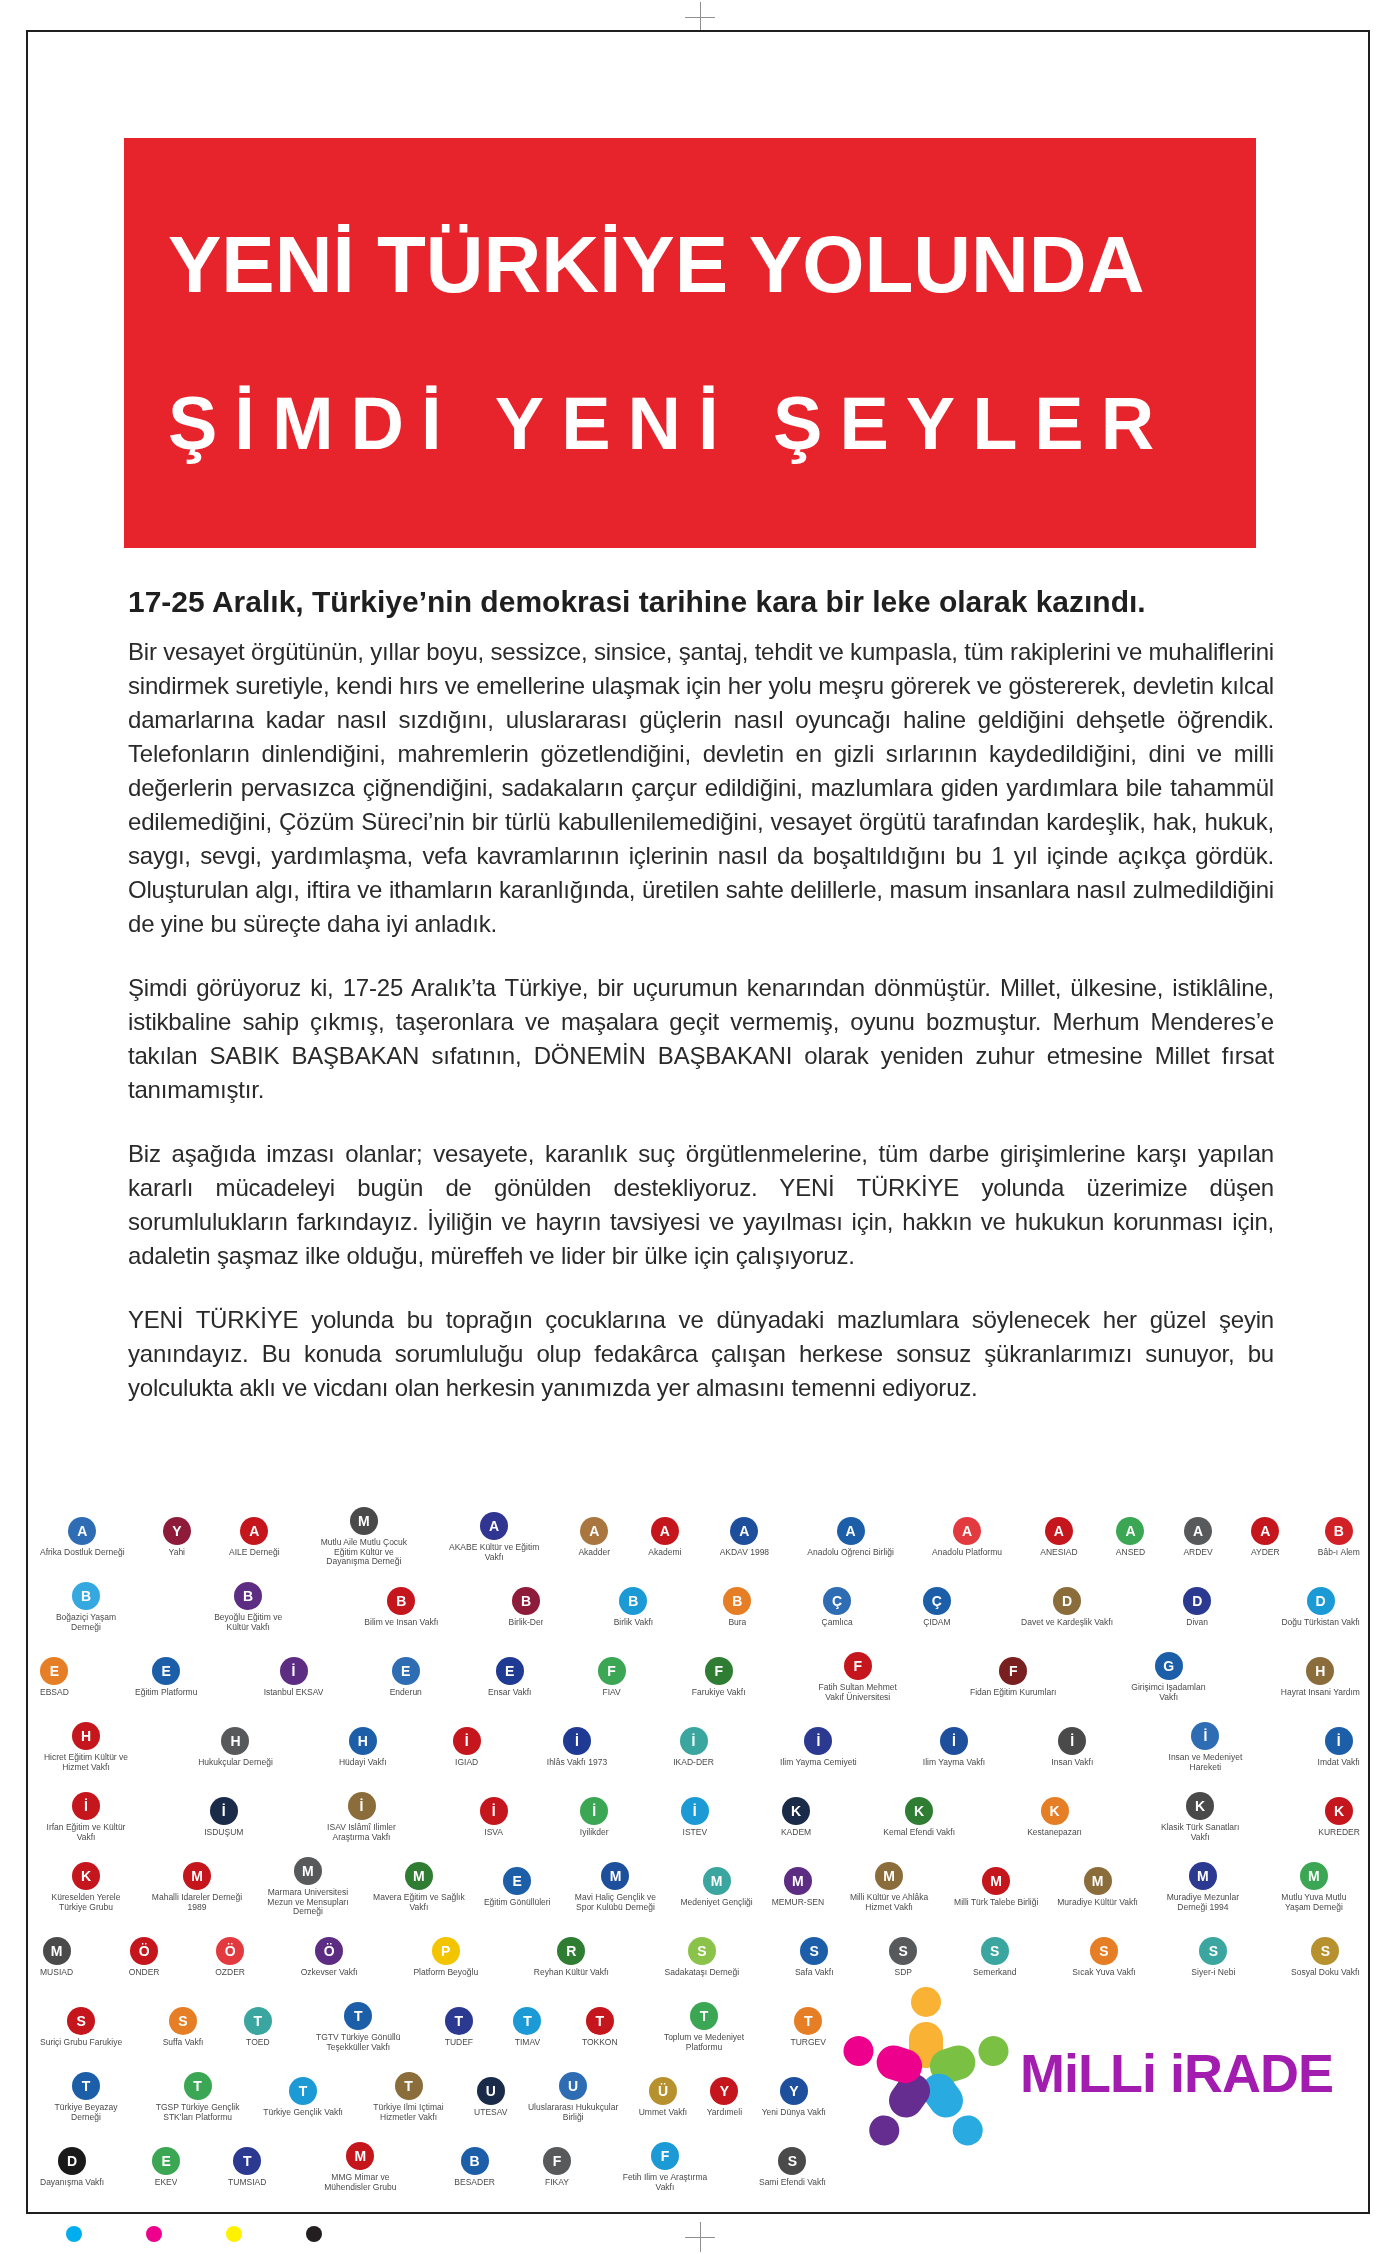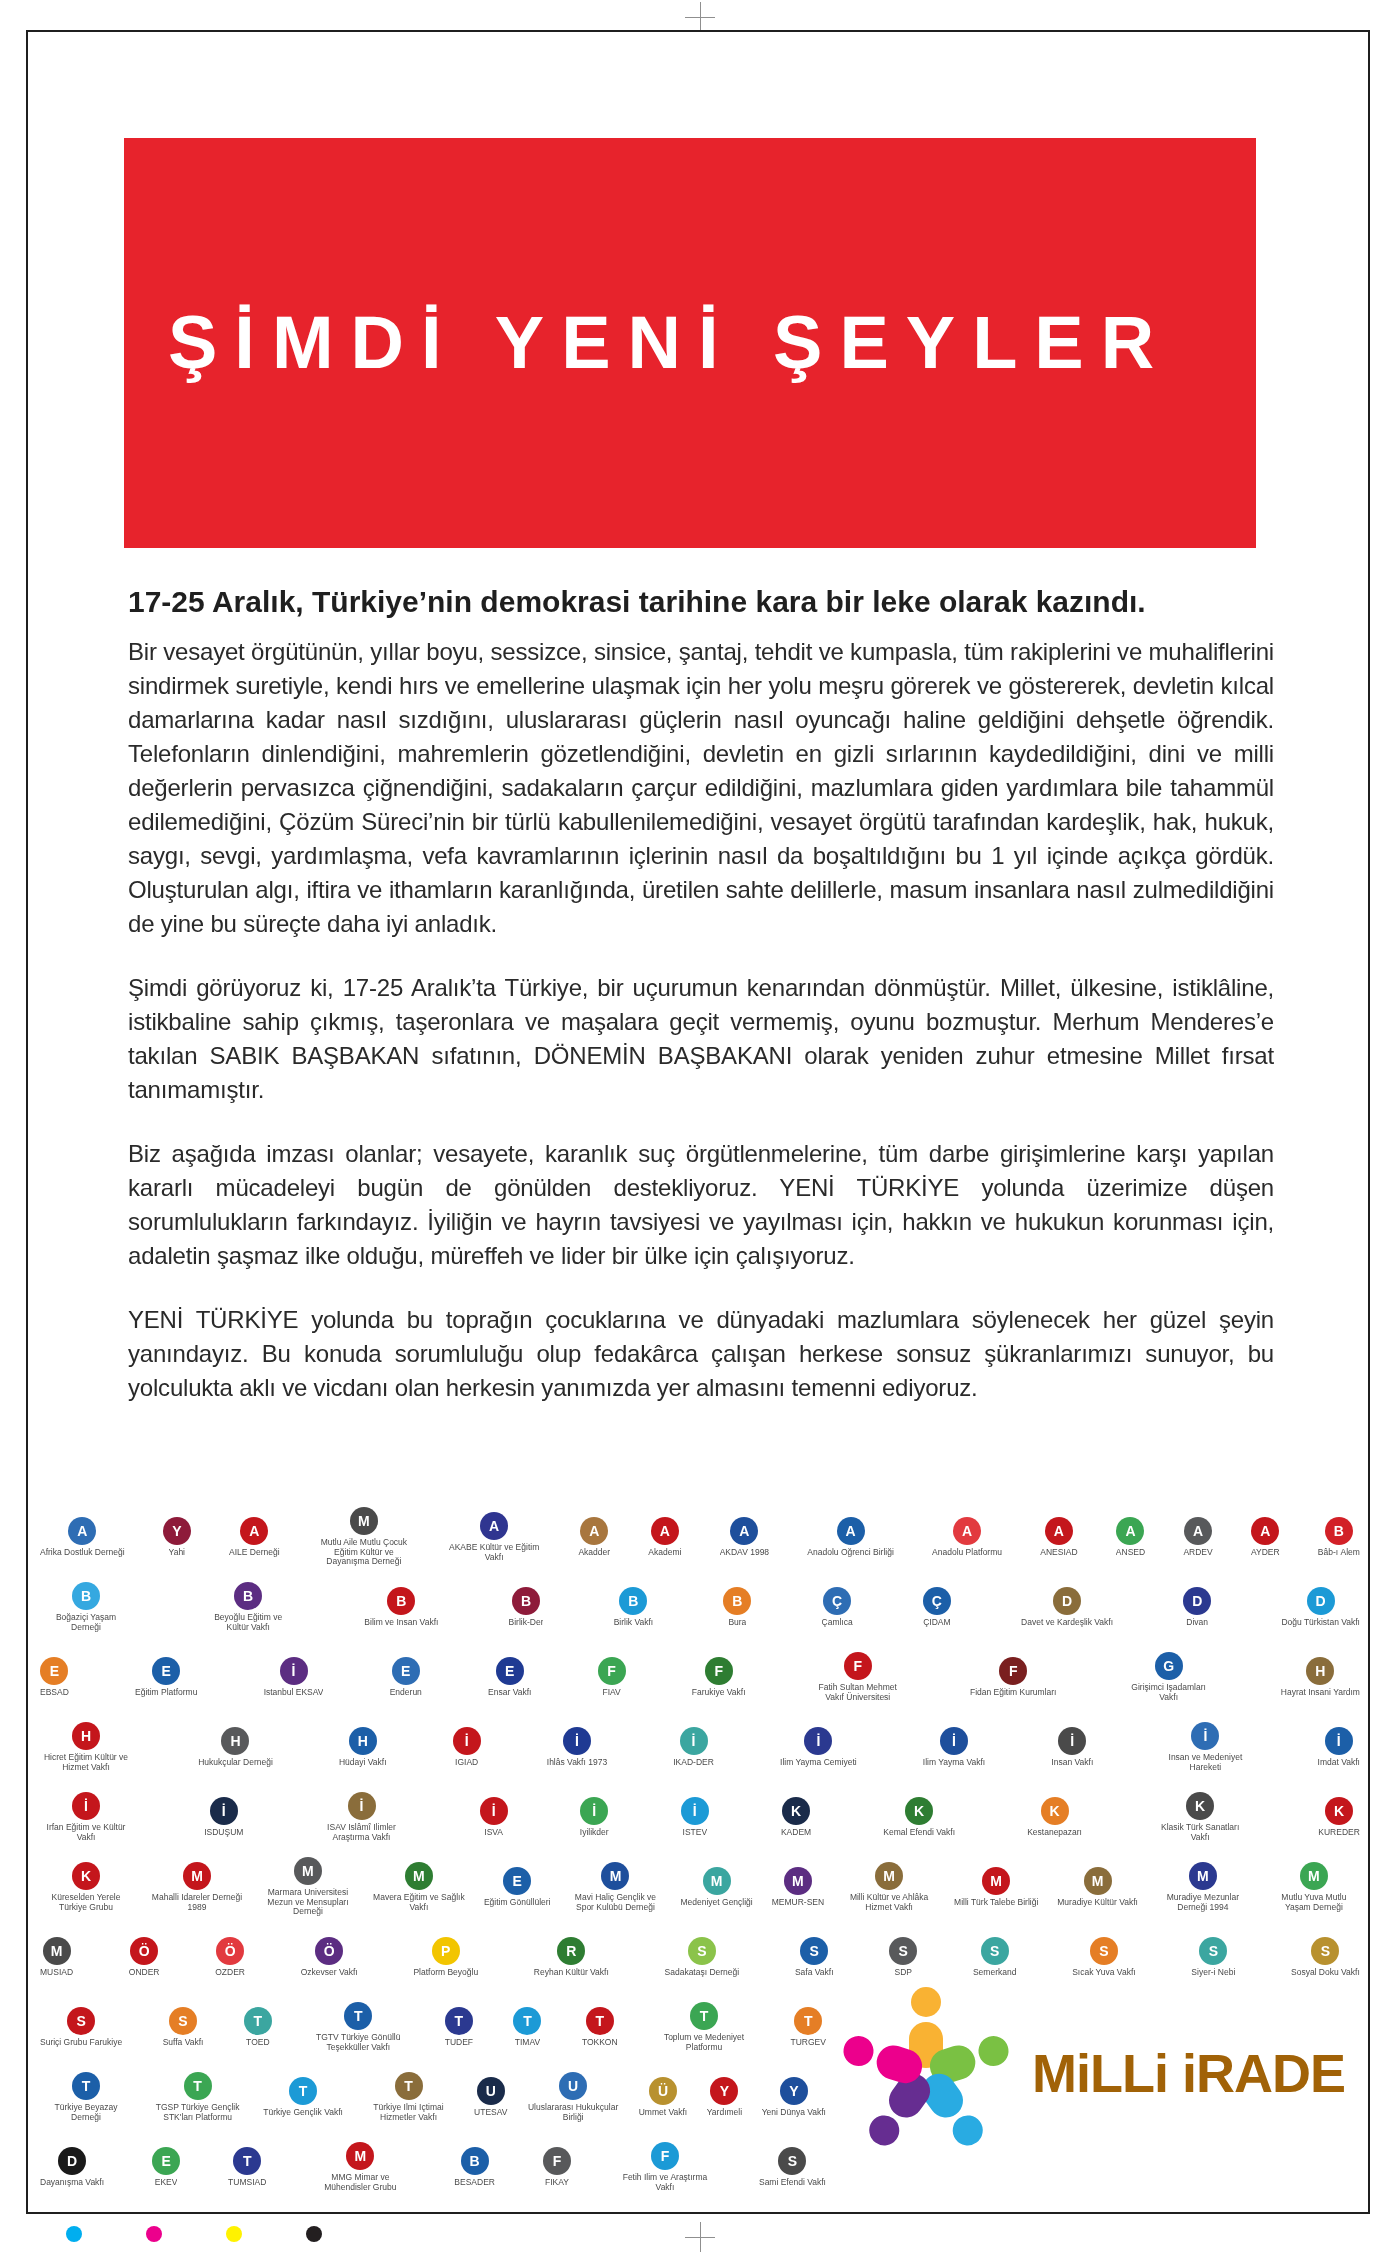--- a/index.html
+++ b/index.html
@@ -44,38 +44,39 @@
     width:28px;height:28px;border-radius:50%;color:#fff;font-size:14px;font-weight:700;
     display:flex;align-items:center;justify-content:center;flex:0 0 auto;
   }
   .logo .lbl{font-size:8.5px;color:#4a4a4a;text-align:center;line-height:1.1;max-width:92px;max-height:30px;overflow:hidden;}
   
   .mip{position:absolute;left:836px;top:1982px;width:540px;height:182px;display:flex;align-items:center;}
   .mip-mark{position:relative;width:180px;height:180px;flex:0 0 auto;}
   .petal{position:absolute;left:73px;top:4px;width:34px;height:86px;transform-origin:17px 86px;}
   .petal .head{width:30px;height:30px;border-radius:50%;margin:0 auto;}
   .petal .body{width:34px;height:46px;border-radius:17px;margin-top:5px;}
-  .mip-text{margin-left:16px;color:#a16207;font-weight:700;line-height:0.98;}
+  .mip-text{margin-left:4px;color:#a21caf;font-weight:700;line-height:0.98;}
   .mip-text .t1,.mip-text .t2{font-size:54px;letter-spacing:-1px;white-space:nowrap;}
 </style>
 </head>
 <body>
 
 <div class="reg-cross reg-top"></div>
 <div class="reg-cross reg-bottom"></div>
 <div class="cmyk" id="cmyk-dots">
     <div class="cdot" style="background: rgb(0, 174, 239);"></div>
     <div class="cdot" style="background: rgb(236, 0, 140);"></div>
     <div class="cdot" style="background: rgb(255, 242, 0);"></div>
     <div class="cdot" style="background: rgb(35, 31, 32);"></div>
   </div>
 
 <div class="page-frame"></div>
 
 <div class="banner">
+  <div class="bl bl1">YENİ TÜRKİYE YOLUNDA</div>
   <div class="bl bl2">ŞİMDİ YENİ ŞEYLER</div>
 </div>
 
 <div class="text-col">
   <p class="subtitle">17-25 Aralık, Türkiye’nin demokrasi tarihine kara bir leke olarak kazındı.</p>
   <p class="para">Bir vesayet örgütünün, yıllar boyu, sessizce, sinsice, şantaj, tehdit ve kumpasla, tüm rakiplerini ve muhaliflerini sindirmek suretiyle, kendi hırs ve emellerine ulaşmak için her yolu meşru görerek ve göstererek, devletin kılcal damarlarına kadar nasıl sızdığını, uluslararası güçlerin nasıl oyuncağı haline geldiğini dehşetle öğrendik. Telefonların dinlendiğini, mahremlerin gözetlendiğini, devletin en gizli sırlarının kaydedildiğini, dini ve milli değerlerin pervasızca çiğnendiğini, sadakaların çarçur edildiğini, mazlumlara giden yardımlara bile tahammül edilemediğini, Çözüm Süreci’nin bir türlü kabullenilemediğini, vesayet örgütü tarafından kardeşlik, hak, hukuk, saygı, sevgi, yardımlaşma, vefa kavramlarının içlerinin nasıl da boşaltıldığını bu 1 yıl içinde açıkça gördük. Oluşturulan algı, iftira ve ithamların karanlığında, üretilen sahte delillerle, masum insanlara nasıl zulmedildiğini de yine bu süreçte daha iyi anladık.</p>
   <p class="para">Şimdi görüyoruz ki, 17-25 Aralık’ta Türkiye, bir uçurumun kenarından dönmüştür. Millet, ülkesine, istiklâline, istikbaline sahip çıkmış, taşeronlara ve maşalara geçit vermemiş, oyunu bozmuştur. Merhum Menderes’e takılan SABIK BAŞBAKAN sıfatının, DÖNEMİN BAŞBAKANI olarak yeniden zuhur etmesine Millet fırsat tanımamıştır.</p>
   <p class="para">Biz aşağıda imzası olanlar; vesayete, karanlık suç örgütlenmelerine, tüm darbe girişimlerine karşı yapılan kararlı mücadeleyi bugün de gönülden destekliyoruz. YENİ TÜRKİYE yolunda üzerimize düşen sorumlulukların farkındayız. İyiliğin ve hayrın tavsiyesi ve yayılması için, hakkın ve hukukun korunması için, adaletin şaşmaz ilke olduğu, müreffeh ve lider bir ülke için çalışıyoruz.</p>
   <p class="para">YENİ TÜRKİYE yolunda bu toprağın çocuklarına ve dünyadaki mazlumlara söylenecek her güzel şeyin yanındayız. Bu konuda sorumluluğu olup fedakârca çalışan herkese sonsuz şükranlarımızı sunuyor, bu yolculukta aklı ve vicdanı olan herkesin yanımızda yer almasını temenni ediyoruz.</p>
 </div>

